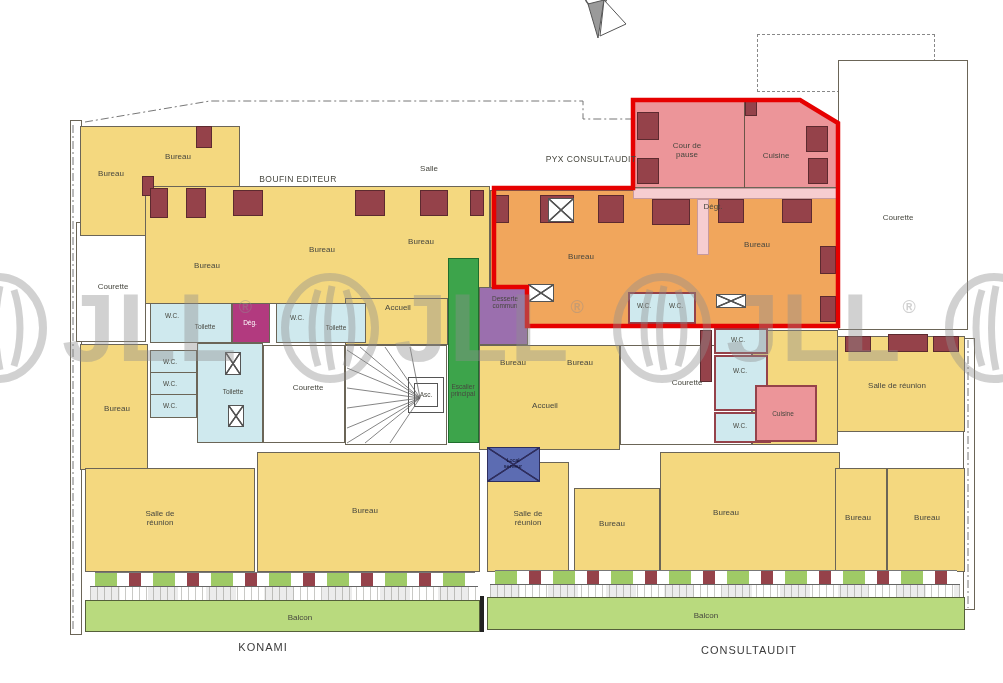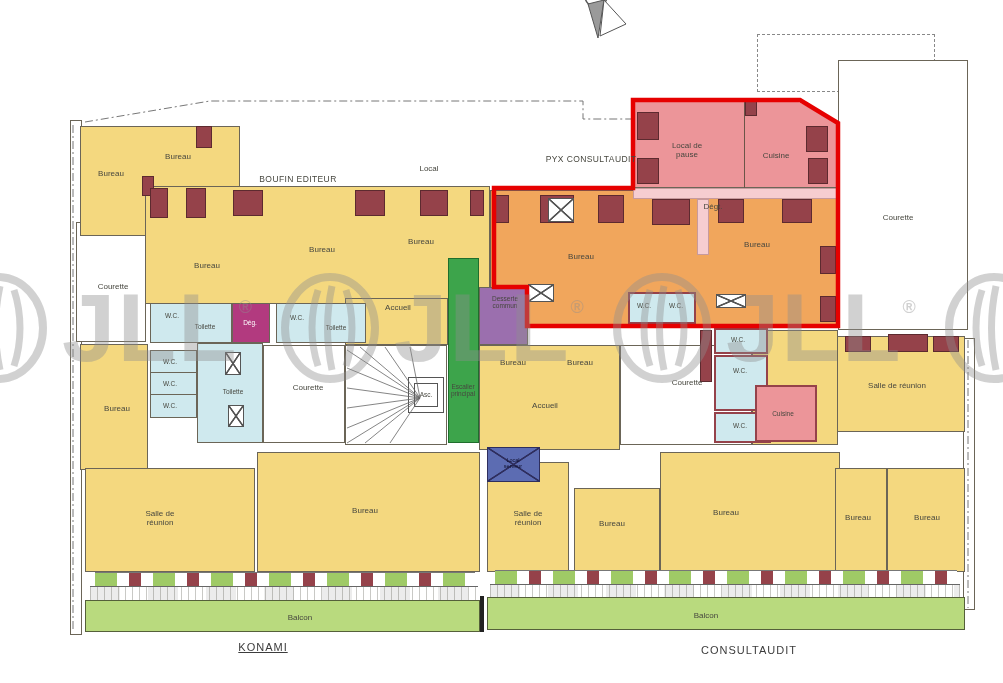--- a/index.html
+++ b/index.html
@@ -163,23 +163,23 @@
       <circle cx="596" cy="-4" r="11" fill="none" stroke="#555" stroke-width="1.5"></circle>
       <polygon points="588,4 604,0 598,38" fill="#9a9a9a" stroke="#555" stroke-width="1"></polygon>
       <polygon points="604,0 626,24 600,36" fill="#ffffff" stroke="#555" stroke-width="1"></polygon>
     </g>
     <polygon points="633,100 800,100 838,123 838,326 527,326 527,287 494,287 494,188 633,188" fill="none" stroke="#e60000" stroke-width="4.5" stroke-linejoin="miter"></polygon>
   </svg>
 
   <span class="lbl" style="left:111px;top:174px;">Bureau</span>
   <span class="lbl" style="left:178px;top:157px;">Bureau</span>
   <span class="lbl area" style="left:298px;top:180px;">BOUFIN EDITEUR</span>
-  <span class="lbl" style="left:429px;top:169px;">Local</span>
+  <span class="lbl" style="left:429px;top:169px;">Salle</span>
   <span class="lbl area" style="left:591px;top:160px;">PYX CONSULTAUDIT</span>
-  <span class="lbl wrap" style="left:687px;top:150px;width:34px;">Local de pause</span>
+  <span class="lbl wrap" style="left:687px;top:150px;width:34px;">Cour de pause</span>
   <span class="lbl" style="left:776px;top:156px;">Cuisine</span>
   <span class="lbl" style="left:898px;top:218px;">Courette</span>
   <span class="lbl" style="left:207px;top:266px;">Bureau</span>
   <span class="lbl" style="left:322px;top:250px;">Bureau</span>
   <span class="lbl" style="left:421px;top:242px;">Bureau</span>
   <span class="lbl" style="left:581px;top:257px;">Bureau</span>
   <span class="lbl" style="left:713px;top:207px;">Dégt.</span>
   <span class="lbl" style="left:757px;top:245px;">Bureau</span>
   <span class="lbl" style="left:113px;top:287px;">Courette</span>
   <span class="lbl tiny" style="left:172px;top:316px;">W.C.</span>
@@ -211,21 +211,21 @@
   <span class="lbl wrap" style="left:160px;top:518px;width:34px;">Salle de réunion</span>
   <span class="lbl" style="left:365px;top:511px;">Bureau</span>
   <span class="lbl wrap" style="left:513px;top:463px;width:30px;font-size:5.5px;color:#10102e;">Local serveur</span>
   <span class="lbl wrap" style="left:528px;top:518px;width:34px;">Salle de réunion</span>
   <span class="lbl" style="left:612px;top:524px;">Bureau</span>
   <span class="lbl" style="left:726px;top:513px;">Bureau</span>
   <span class="lbl" style="left:858px;top:518px;">Bureau</span>
   <span class="lbl" style="left:927px;top:518px;">Bureau</span>
   <span class="lbl" style="left:300px;top:618px;">Balcon</span>
   <span class="lbl" style="left:706px;top:616px;">Balcon</span>
-  <span class="company" style="left:263px;top:647px;text-decoration:underline;">KONAMI</span>
+  <span class="company" style="left:263px;top:647px;">KONAMI</span>
   <span class="company" style="left:749px;top:650px;">CONSULTAUDIT</span>
 
   <div class="watermark">
     <div class="wm-unit">
       <svg width="100" height="112" viewBox="0 0 100 112">
         <ellipse cx="50" cy="56" rx="45" ry="51" fill="none" stroke="#8f8f8f" stroke-width="8"></ellipse>
         <path d="M38,18 C30,42 30,70 38,94" fill="none" stroke="#8f8f8f" stroke-width="7"></path>
         <path d="M52,14 C46,42 46,70 52,98" fill="none" stroke="#8f8f8f" stroke-width="7"></path>
         <path d="M66,18 C74,42 74,70 66,94" fill="none" stroke="#8f8f8f" stroke-width="7"></path>
       </svg>

